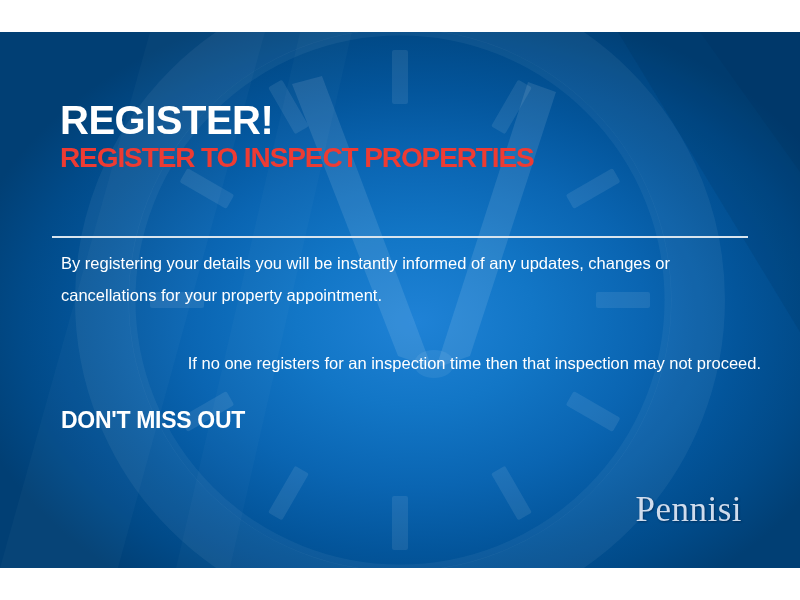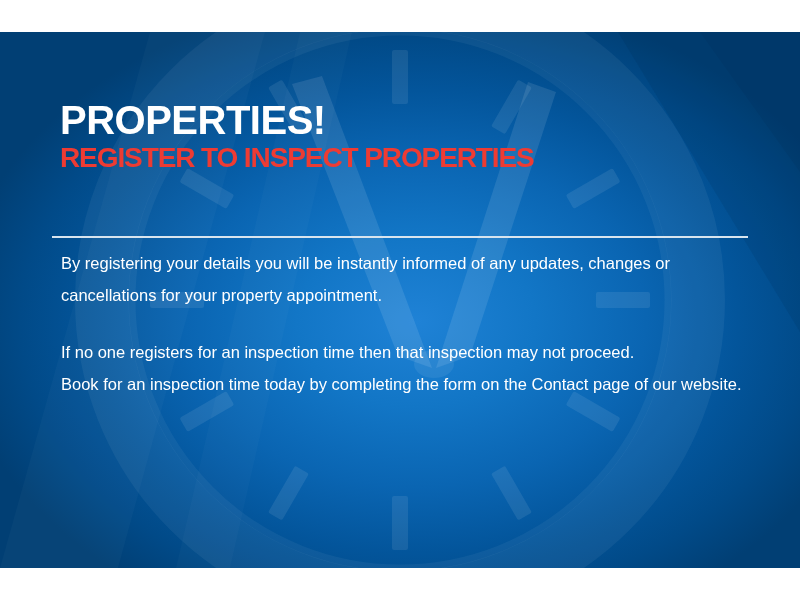--- a/index.html
+++ b/index.html
@@ -98,21 +98,22 @@
     width: 700px;
   }
   .body-text {
     font-size: 16.5px;
     color: #ffffff;
     line-height: 1.92;
     margin: 0;
     font-weight: normal;
   }
   .para-gap {
-    margin-top: 26px;
+    margin-top: 37px;
+    text-align: right;
   }
   #subheading {
     font-size: 23px;
     font-weight: bold;
     color: #ffffff;
     letter-spacing: -0.3px;
     margin: 28px 0 8px 0;
     line-height: 1.1;
   }
 
@@ -187,31 +188,32 @@
         <path d="M 618 0 L 800 0 L 800 300 Z" fill="#001c3d" fill-opacity="0.10"></path>
         <path d="M 700 0 L 800 0 L 800 140 Z" fill="#001c3d" fill-opacity="0.07"></path>
 
         <rect x="0" y="0" width="800" height="536" fill="none"></rect>
       </g>
     </svg>
 
     <div id="content">
 
       <div class="headline-block">
-        <div id="headline-primary">PROPERTIES!</div>
+        <div id="headline-primary">REGISTER!</div>
         <div id="headline-secondary">REGISTER TO INSPECT PROPERTIES</div>
       </div>
 
       <div id="divider"></div>
 
       <div class="body-block">
         <p class="body-text">By registering your details you will be instantly informed of any updates, changes or cancellations for your property appointment.</p>
 
         <p class="body-text para-gap">If no one registers for an inspection time then that inspection may not proceed.</p>
 
-
-        <p class="body-text">Book for an inspection time today by completing the form on the Contact page of our website.</p>
+        <div id="subheading">DON'T MISS OUT</div>
+
       </div>
 
+      <div id="logo">Pennisi</div>
 
     </div>
   </div>
 </div>
 
 </body></html>

